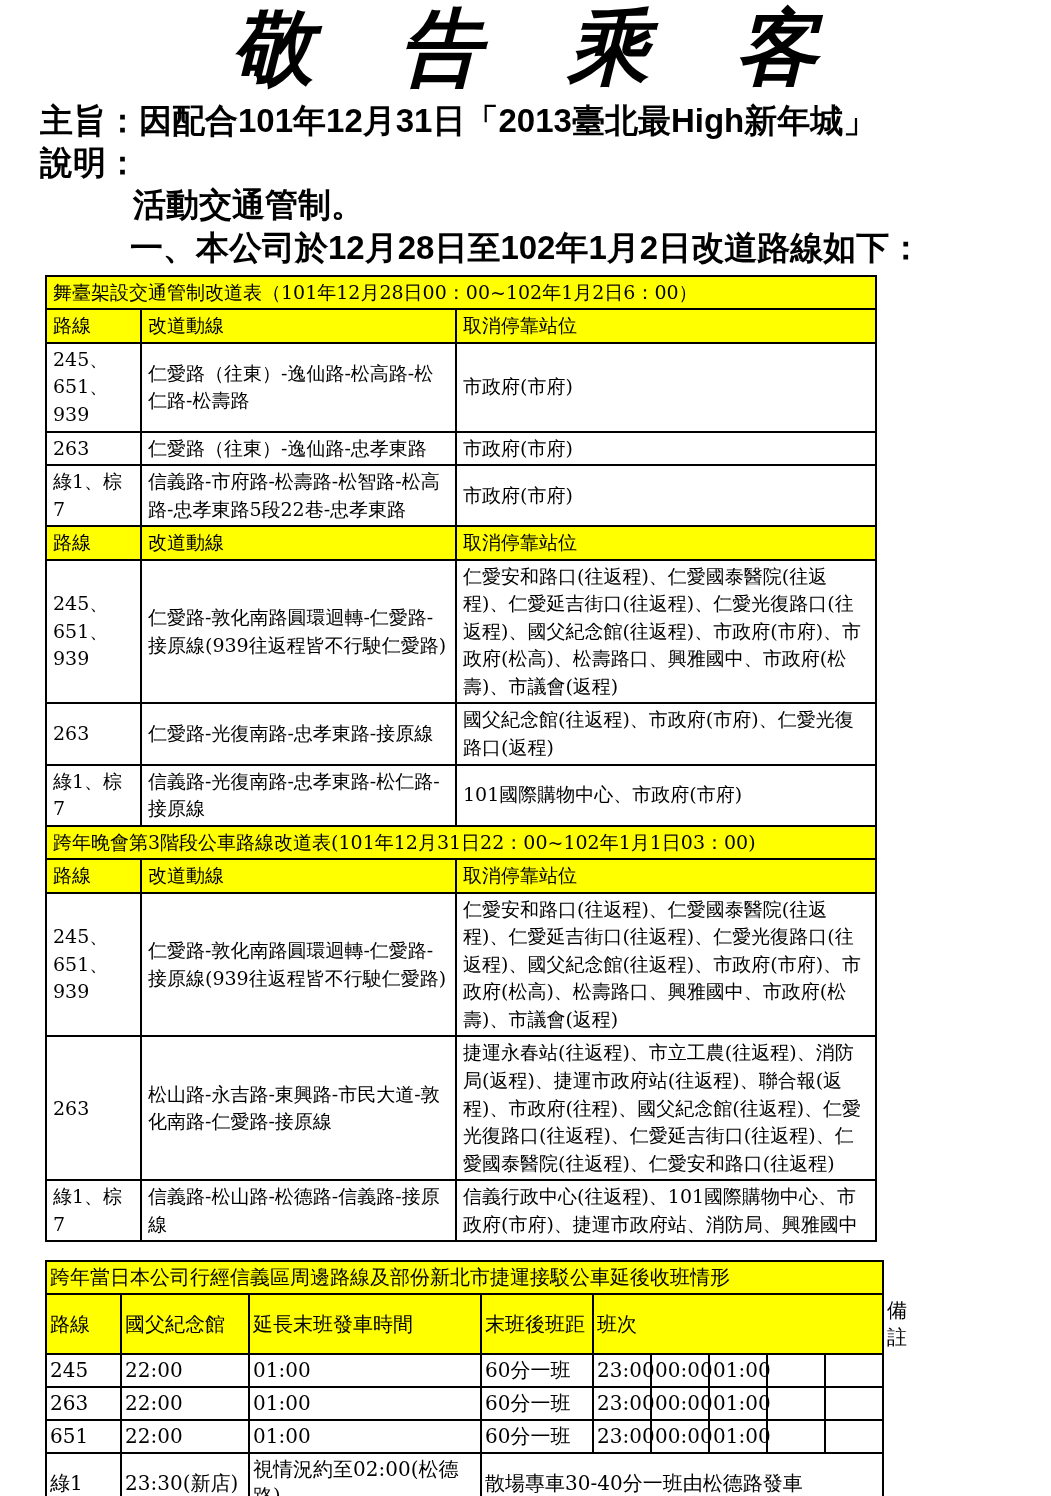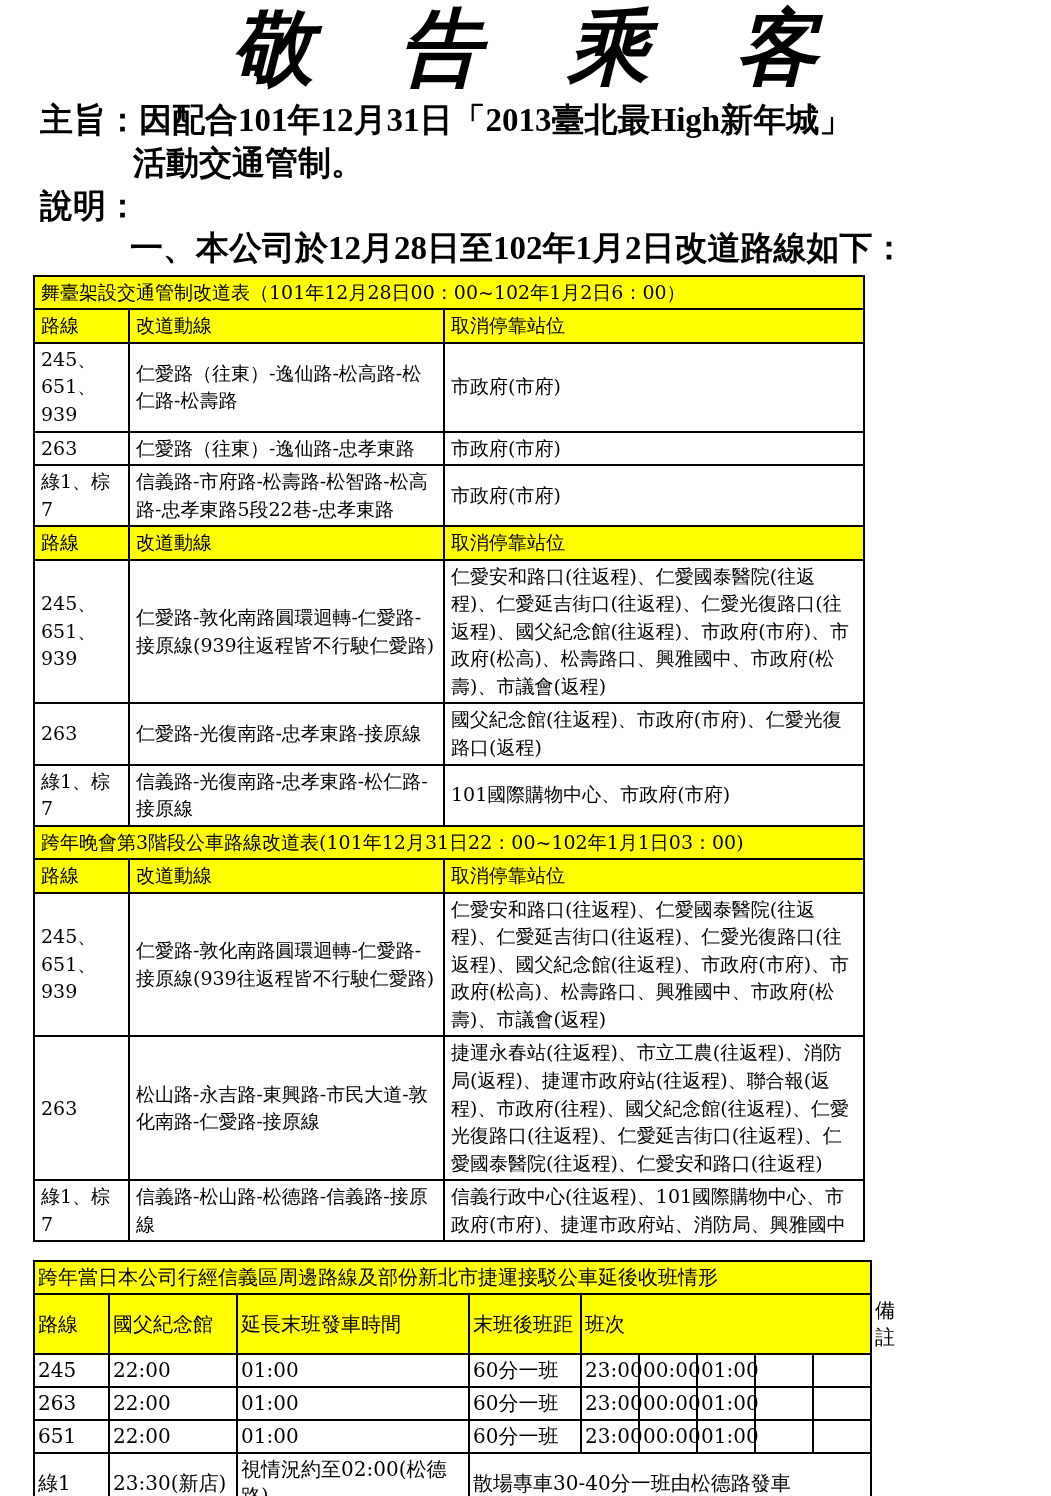--- a/index.html
+++ b/index.html
@@ -15,27 +15,27 @@
     text-align: center;
     font-family: "DejaVu Sans", "Liberation Sans", sans-serif;
     font-weight: 900;
     font-size: 82px;
     line-height: 1.08;
     margin: 4px 0 6px 0;
     letter-spacing: 2px;
     white-space: nowrap;
     font-style: italic;
   }
-  .intro { font-family: Liberation Serif, serif; font-weight: 900; }
+  .intro { font-family: Liberation Sans, sans-serif; font-weight: 900; }
   .subject-line1 { margin-left: 40px; font-size: 33px; line-height: 1.32; }
   .subject-line2 { margin-left: 133px; font-size: 33px; line-height: 1.32; }
   .explain-label { margin-left: 40px; font-size: 33px; line-height: 1.25; }
   .item-one { margin-left: 130px; font-size: 33px; line-height: 1.3; margin-bottom: 5px; }
 
-  table { border-collapse: collapse; table-layout: fixed; width: 832px; margin-left: 33px; }
+  table { border-collapse: collapse; table-layout: fixed; width: 832px; margin-left: 45px; }
   td { border: 2px solid #000; vertical-align: middle; }
 
   .route-table td { font-size: 19px; line-height: 1.45; padding: 2px 6px; text-align: left; }
   .route-table .section-title { background: #FFFF00; padding: 2px 6px; }
   .route-table .head-cell { background: #FFFF00; }
   .route-table .route-col { width: 95px; }
   .route-table .div-col { width: 315px; }
 
   .schedule-table { margin-top: 18px; }
   .schedule-table td { font-size: 20px; line-height: 1.35; padding: 2px 3px; text-align: left; }
@@ -43,22 +43,22 @@
   .schedule-table .head-cell { background: #FFFF00; }
 </style>
 </head>
 <body>
 
 <div>
 
   <div class="page-title">敬　告　乘　客</div>
 
   <div class="intro subject-line1"><span>主旨：</span><span>因配合101年12月31日「2013臺北最High新年城」</span></div>
+  <div class="intro explain-label">說明：</div>
   <div class="intro subject-line2">活動交通管制。</div>
-  <div class="intro explain-label">說明：</div>
   <div class="intro item-one">一、本公司於12月28日至102年1月2日改道路線如下：</div>
 
   <table class="route-table">
     <colgroup>
         <col class="route-col">
         <col class="div-col">
         <col>
       </colgroup>
     <tbody id="route-tbody">
         <tr>

